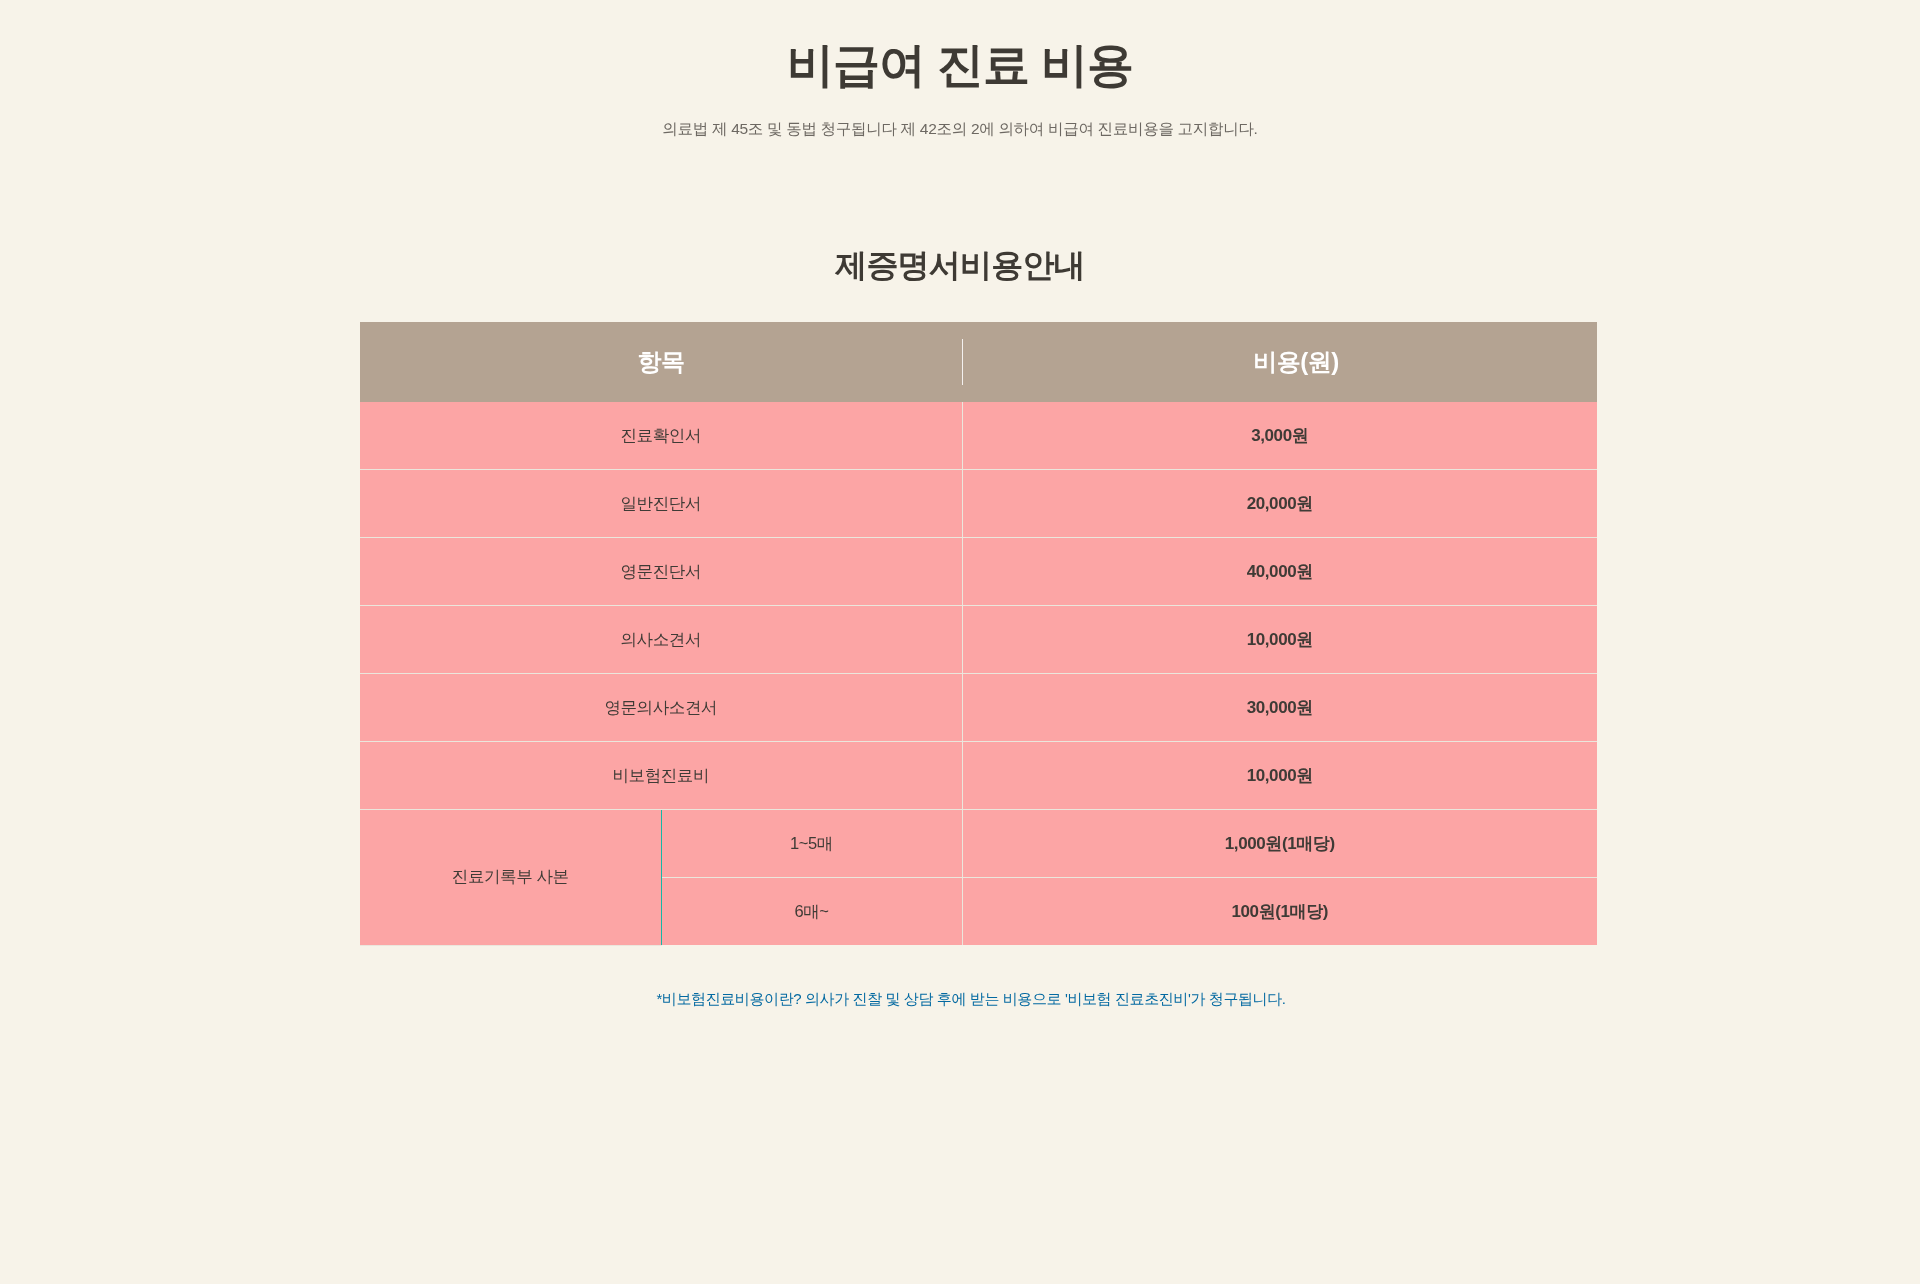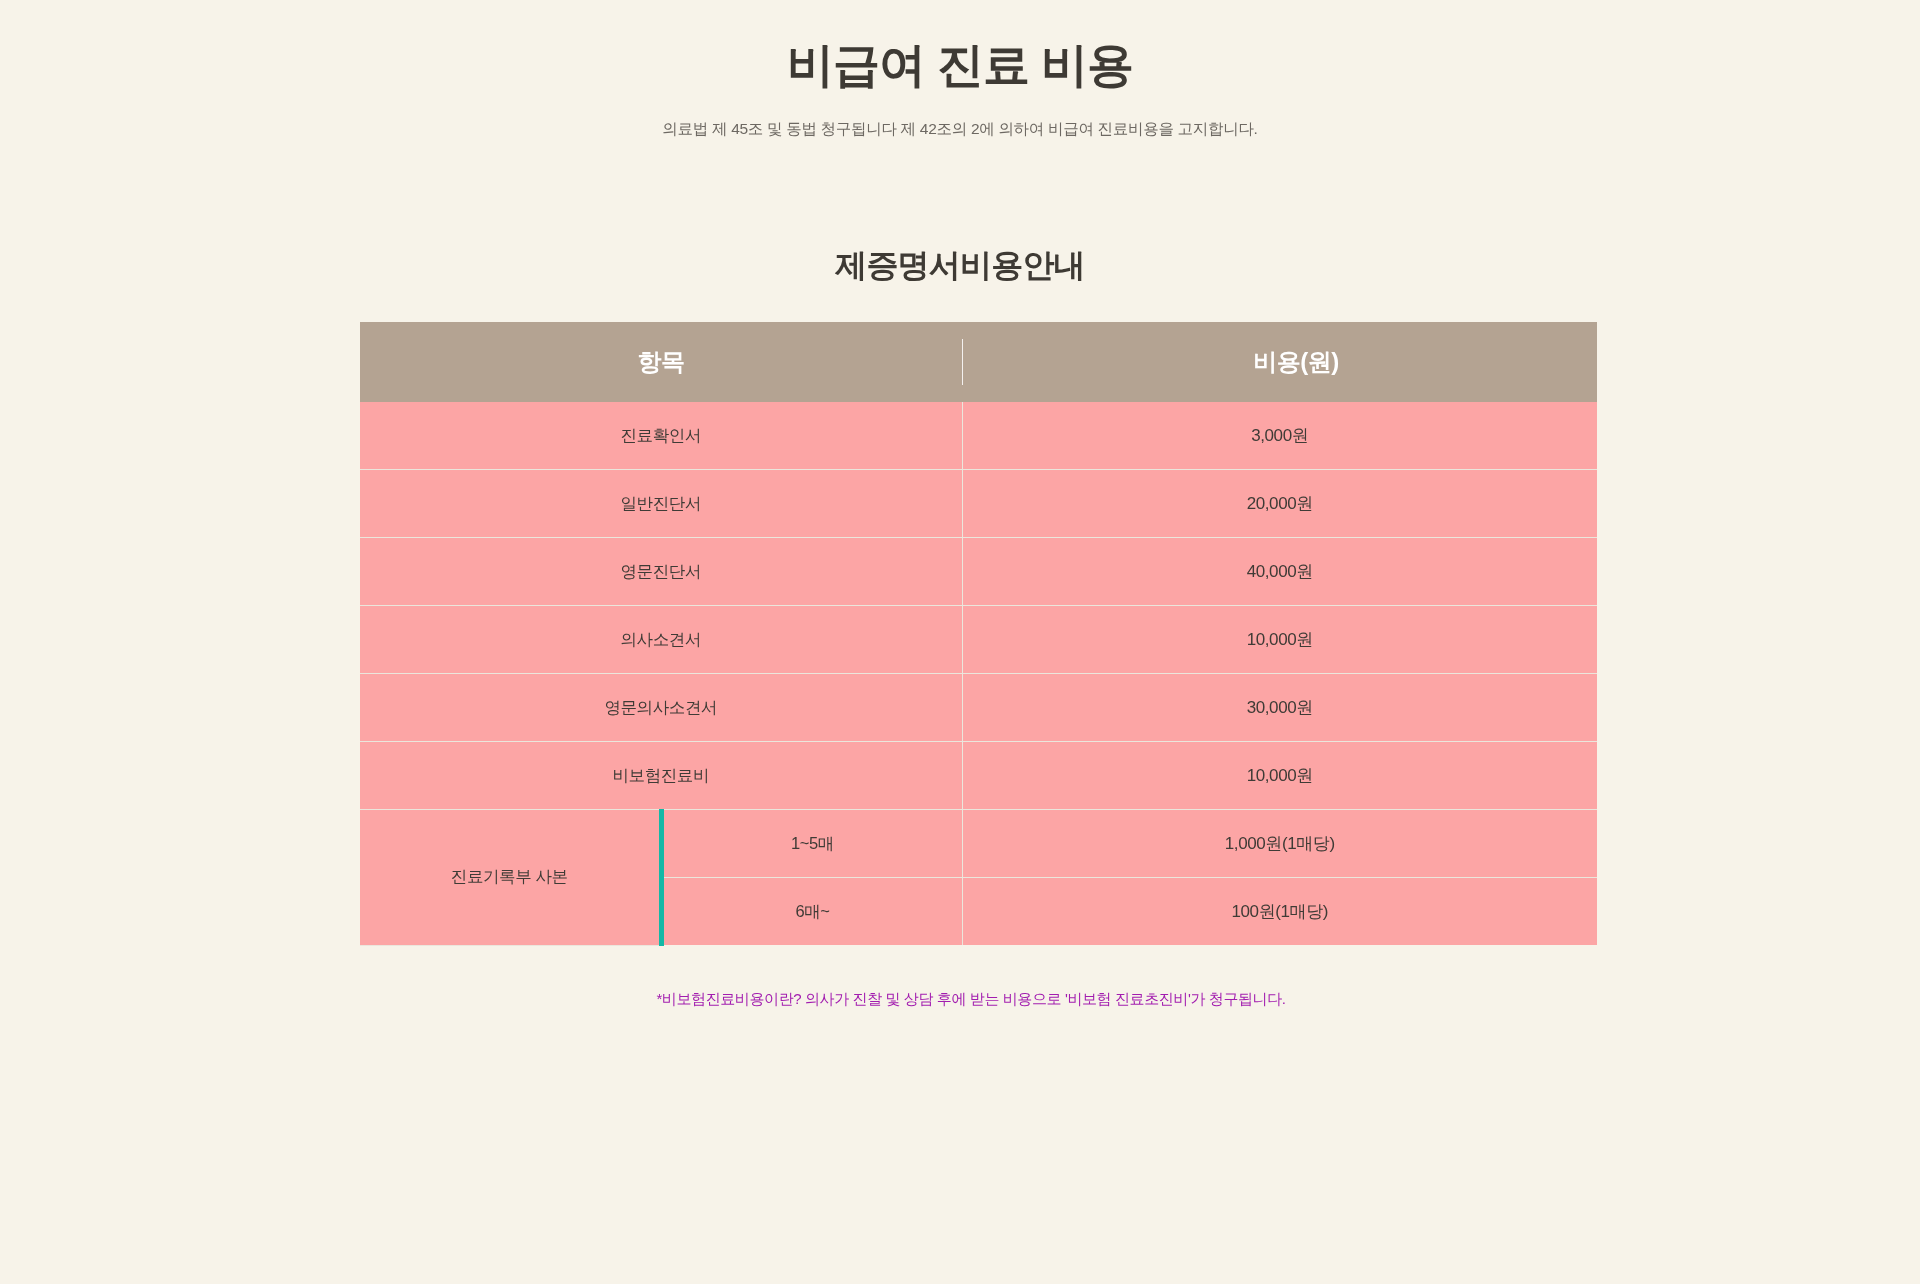--- a/index.html
+++ b/index.html
@@ -107,40 +107,40 @@
     text-align: center;
     color: #3f3b36;
     border-bottom: 1px solid #ebe6dc;
     letter-spacing: -0.4px;
     vertical-align: middle;
   }
   table.price-table tbody td.cell-item {
     border-right: 1px solid #ebe6dc;
   }
   table.price-table tbody td.cell-price {
-    font-weight: normal;
+    font-weight: bold;
     font-size: 17px;
   }
   table.price-table tbody tr:last-child td {
     border-bottom: none;
   }
   td.cell-group {
-    border-right: 5px solid #14b8a6;
+    border-right: 1px solid #14b8a6;
   }
   td.cell-sub {
     border-right: 1px solid #ebe6dc;
     width: 155px;
   }
 
   
   .footnote {
     margin-top: 44px;
     text-align: center;
     font-size: 15px;
-    color: #a21caf;
+    color: #0369a1;
     letter-spacing: -0.4px;
     padding-left: 22px;
   }
 </style>
 </head>
 <body>
 
 <div class="page">
 
 

